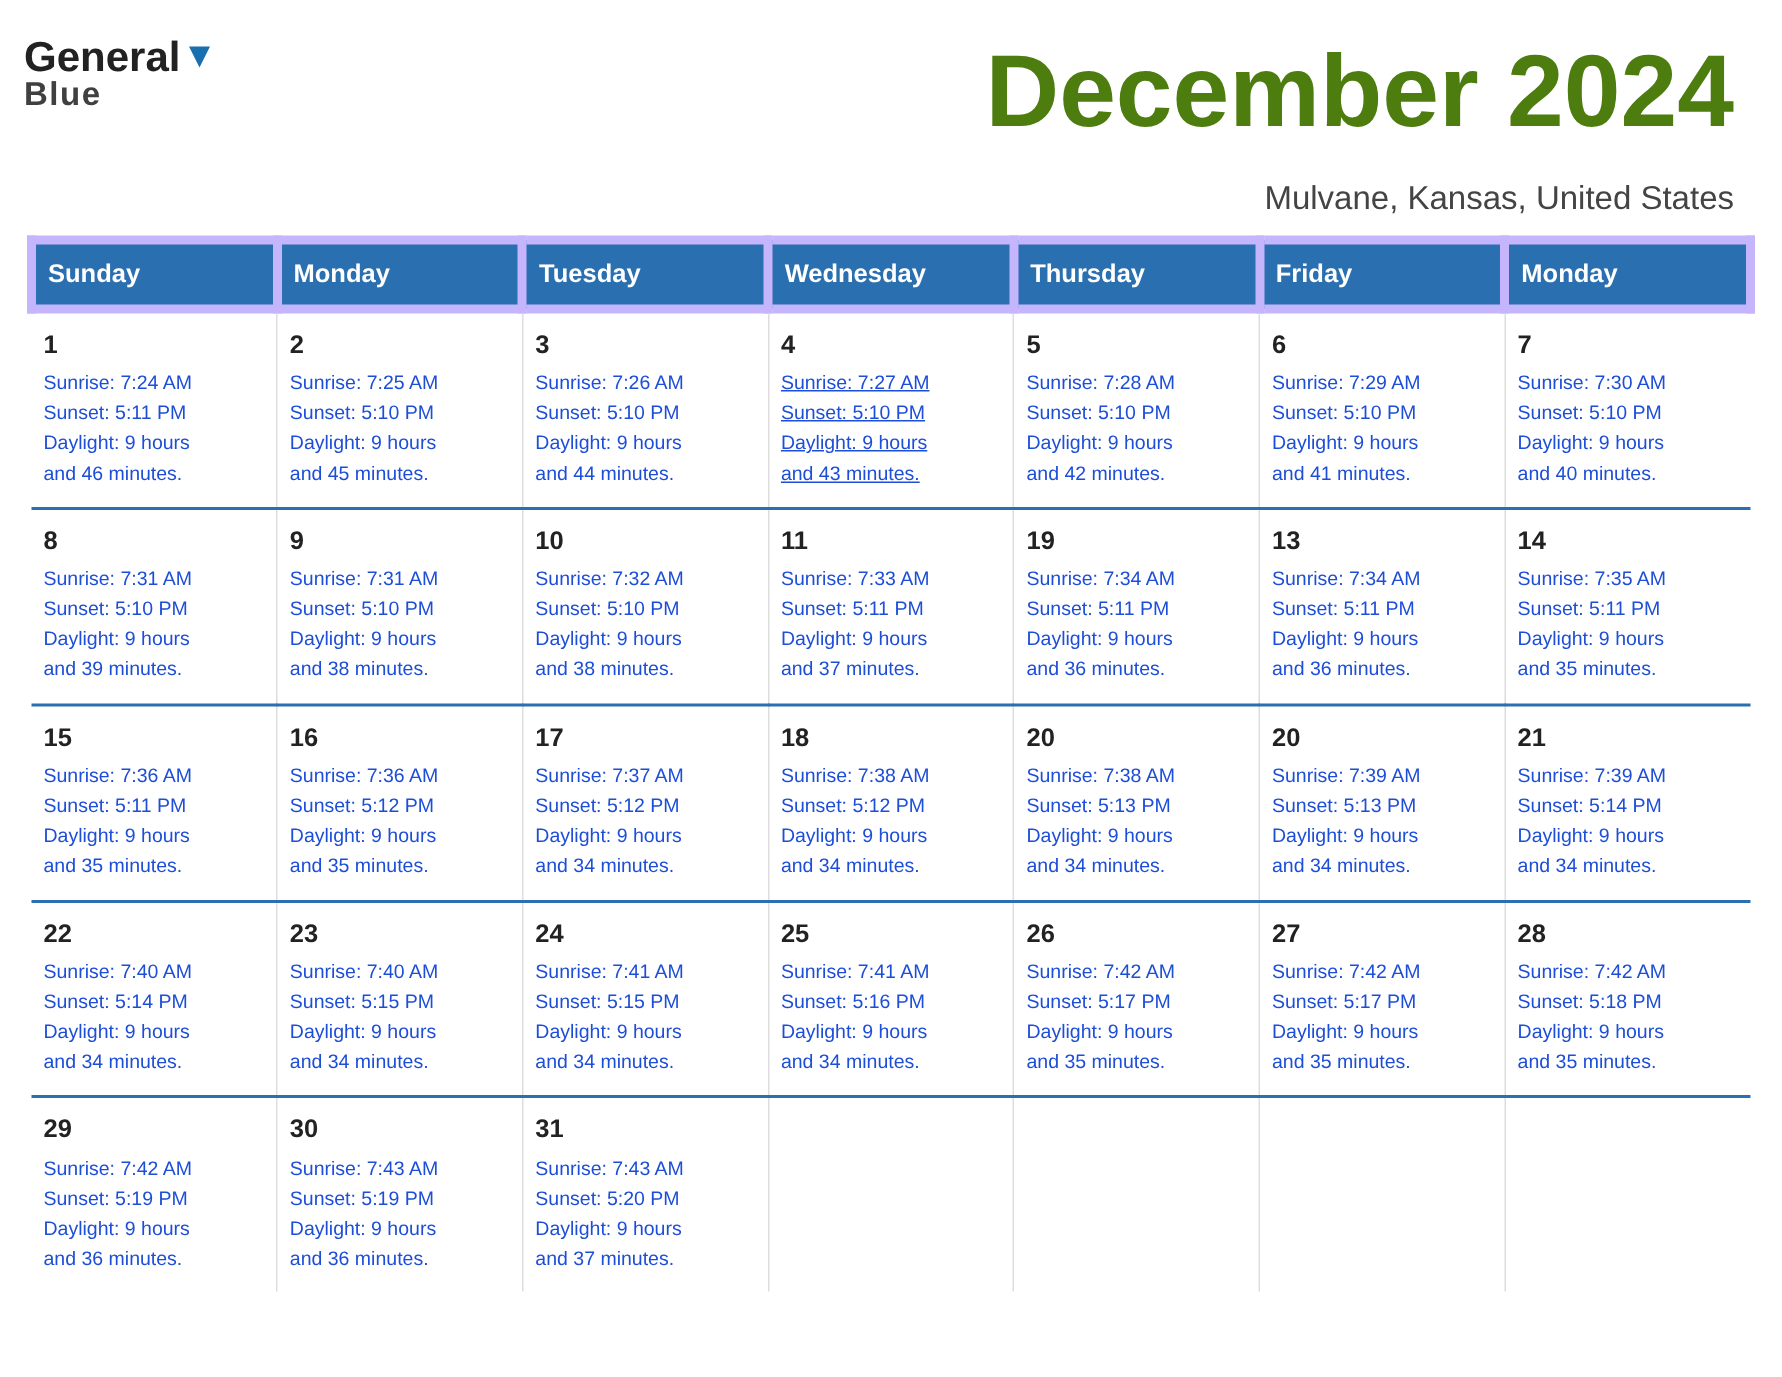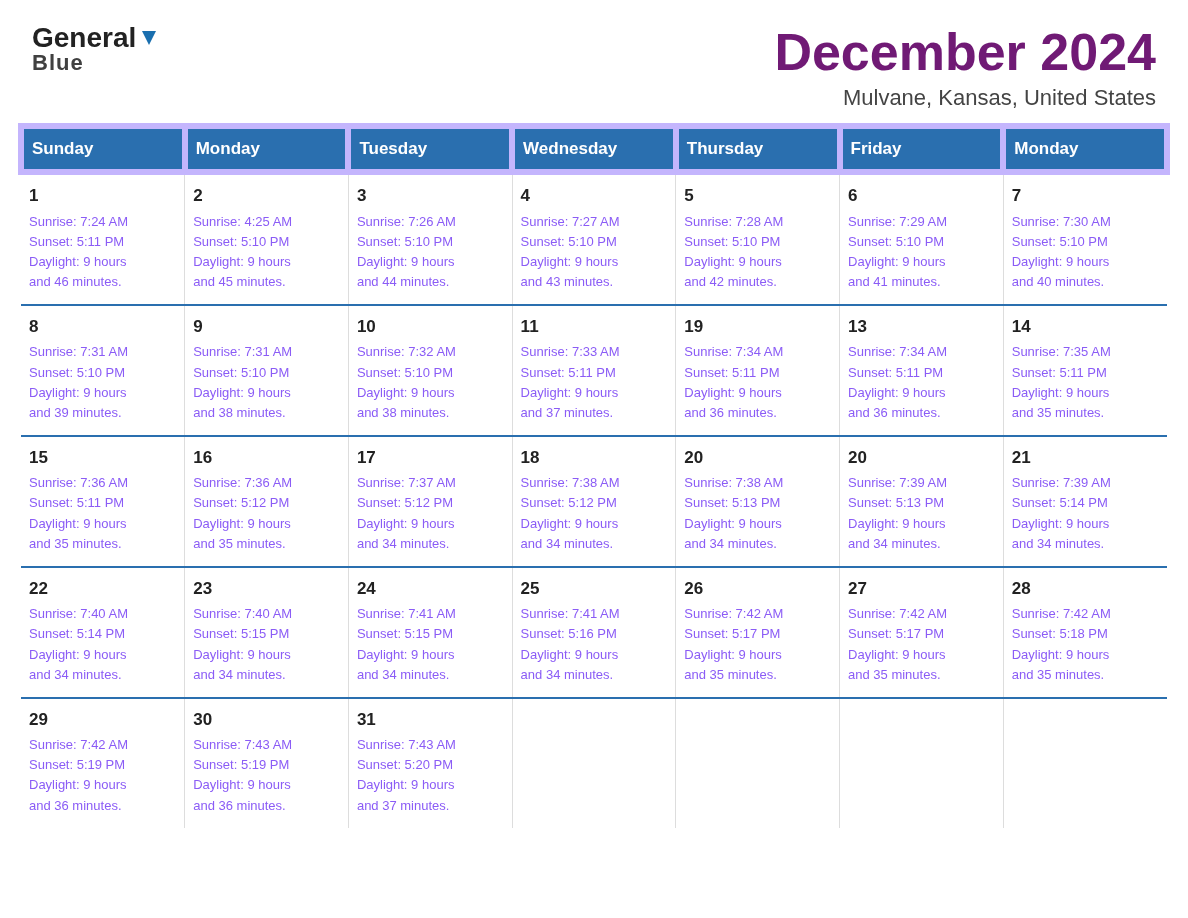--- a/index.html
+++ b/index.html
@@ -7,21 +7,21 @@
       font-family: Arial, sans-serif;
       background: #fff;
       color: #222;
       width: 1188px;
       min-height: 918px;
     }
     .header {
       display: flex;
       justify-content: space-between;
       align-items: flex-start;
-      padding: 24px 32px 12px 32px;
+      padding: 24px 32px 12px 16px;
     }
     .logo {
       display: flex;
       flex-direction: column;
       align-items: flex-start;
     }
     .logo-text {
       font-size: 28px;
       font-weight: bold;
       color: #222;
@@ -31,29 +31,29 @@
       color: #404040;
       font-size: 22px;
       font-weight: bold;
       letter-spacing: 1px;
       margin-top: -2px;
     }
     .title-block {
       text-align: right;
     }
     .month-title {
-      font-size: 52px;
-      font-weight: bold;
-      color: #701a75;
+      font-size: 68px;
+      font-weight: bold;
+      color: #4d7c0f;
       line-height: 1.1;
     }
     .location-title {
       font-size: 22px;
       color: #444;
-      margin-top: 4px;
+      margin-top: 20px;
     }
     .calendar-container {
       padding: 0 18px 18px 18px;
     }
     table {
       width: 100%;
       border-collapse: collapse;
       table-layout: fixed;
     }
     thead th {
@@ -85,21 +85,21 @@
       border-left: none;
     }
     .day-num {
       font-size: 17px;
       font-weight: bold;
       display: block;
       margin-bottom: 2px;
     }
     .day-info {
       font-size: 13px;
-      color: #8b5cf6;
+      color: #1d4ed8;
       white-space: pre-line;
     }
     tbody tr:last-child {
       border-bottom: none;
     }
   </style>
 </head>
 <body>
 
 <div class="header">
@@ -135,35 +135,35 @@
     <tr>
           <td>
             <span class="day-num">1</span>
             <div class="day-info" style="white-space: pre-line;">Sunrise: 7:24 AM
 Sunset: 5:11 PM
 Daylight: 9 hours
 and 46 minutes.</div>
           </td>
           <td>
             <span class="day-num">2</span>
-            <div class="day-info" style="white-space: pre-line;">Sunrise: 4:25 AM
+            <div class="day-info" style="white-space: pre-line;">Sunrise: 7:25 AM
 Sunset: 5:10 PM
 Daylight: 9 hours
 and 45 minutes.</div>
           </td>
           <td>
             <span class="day-num">3</span>
             <div class="day-info" style="white-space: pre-line;">Sunrise: 7:26 AM
 Sunset: 5:10 PM
 Daylight: 9 hours
 and 44 minutes.</div>
           </td>
           <td>
             <span class="day-num">4</span>
-            <div class="day-info" style="white-space: pre-line;">Sunrise: 7:27 AM
+            <div class="day-info" style="white-space: pre-line; text-decoration: underline;">Sunrise: 7:27 AM
 Sunset: 5:10 PM
 Daylight: 9 hours
 and 43 minutes.</div>
           </td>
           <td>
             <span class="day-num">5</span>
             <div class="day-info" style="white-space: pre-line;">Sunrise: 7:28 AM
 Sunset: 5:10 PM
 Daylight: 9 hours
 and 42 minutes.</div>

